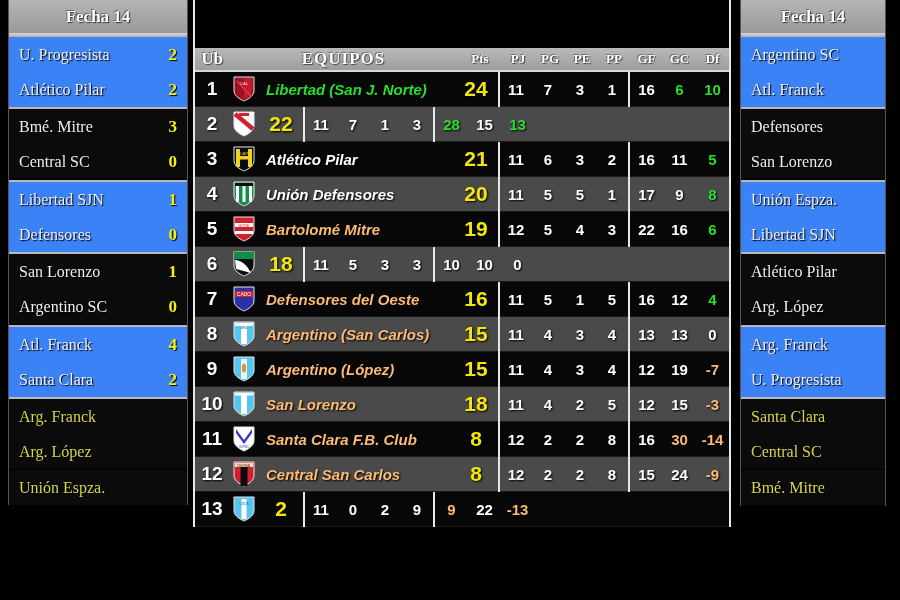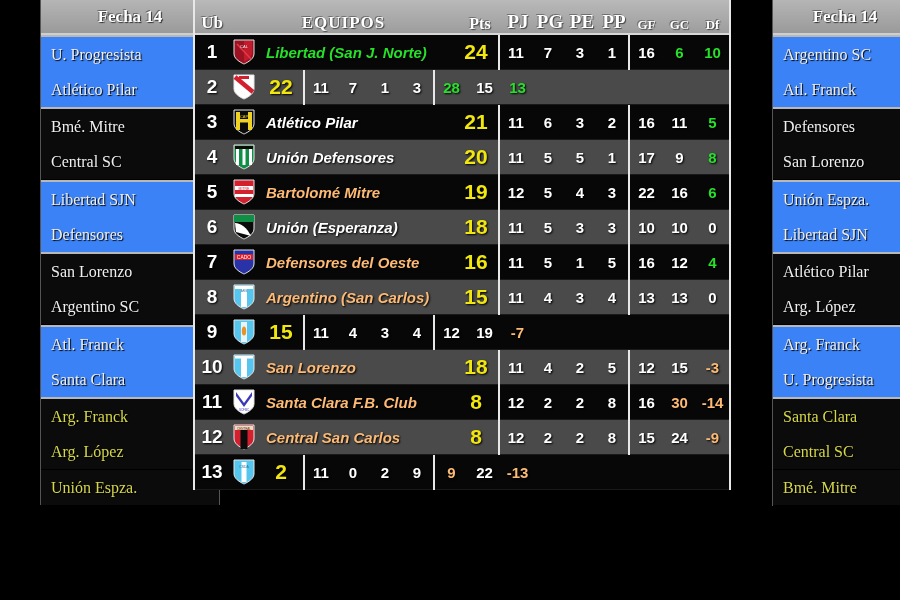--- a/index.html
+++ b/index.html
@@ -26,21 +26,20 @@
     border-bottom:2px solid #cfcfcf;
   }
 
   
   .side-panel {
     position:absolute;
     top:0;
     width:178px;
     border-left:1px solid #555;
     border-right:1px solid #555;
-    margin-left:32px;
   }
   #left-panel  { left:8px;  width:180px; }
   #right-panel { left:740px; width:146px; }
 
   .fx-row {
     height:35px;
     display:flex; align-items:center;
     padding:0 10px;
     font-family:"Liberation Serif", serif;
     font-size:16px;
@@ -66,33 +65,34 @@
 
   
   #main-table {
     position:absolute;
     top:0; left:193px;
     width:538px;
     border-left:2px solid #e8e8e8;
     border-right:2px solid #e8e8e8;
   }
   #main-head {
-    height:35px;
+    height:24px;
     background:linear-gradient(#b9b9b9,#9d9d9d);
-    display:flex; align-items:flex-end;
+    display:flex; align-items:center;
     font-family:"Liberation Serif", serif;
     font-weight:bold;
     color:#ffffff;
     text-shadow:1px 1px 1px #444, -1px -1px 0 #707070;
     border-bottom:2px solid #d8d8d8;
+    margin-top:48px;
   }
   #main-head .h-ub    { width:34px; text-align:center; font-size:17px; }
   #main-head .h-team  { flex:1 1 auto; text-align:center; font-size:17px; letter-spacing:1px; }
-  #main-head .h-pts   { width:44px; text-align:center; font-size:16px; }
-  #main-head .h-n     { width:32px; text-align:center; font-size:19px; }
+  #main-head .h-pts   { width:44px; text-align:center; font-size:13px; }
+  #main-head .h-n     { width:32px; text-align:center; font-size:13px; }
   #main-head .h-g     { width:33px; text-align:center; font-size:13px; }
 
   .tb-row {
     height:35px;
     display:flex; align-items:center;
     border-bottom:1px solid #1a1a1a;
   }
   .tb-row.odd  { background:#070707; }
   .tb-row.even { background:#4a4a4a; }
 
@@ -345,21 +345,20 @@
         </div>
         <div class="tb-row even">
           <div class="c-ub">6</div>
           <div class="c-crest">
             <svg class="crest" viewBox="0 0 22 26">
               <path d="M1 1 H21 V15 C21 21 11 25 11 25 C11 25 1 21 1 15 Z" fill="#0b0b0b" stroke="#e6e6e6" stroke-width="1"></path>
               <path d="M1 1 H21 V8 H1 Z" fill="#0e8f45"></path>
               <path d="M2 9 C8 9 14 14 18 22 L3 18 Z" fill="#ffffff"></path>
             </svg>
           </div>
-          <div class="c-team t-white">Unión (Esperanza)</div>
           <div class="c-pts">18</div>
           <div class="grp-mid">
             <div class="c-n">11</div>
             <div class="c-n">5</div>
             <div class="c-n">3</div>
             <div class="c-n">3</div>
           </div>
           <div class="grp-right">
             <div class="c-g t-white">10</div>
             <div class="c-g t-white">10</div>
@@ -415,20 +414,21 @@
         </div>
         <div class="tb-row odd">
           <div class="c-ub">9</div>
           <div class="c-crest">
             <svg class="crest" viewBox="0 0 22 26">
               <path d="M1 1 H21 V15 C21 21 11 25 11 25 C11 25 1 21 1 15 Z" fill="#57c6ee" stroke="#e6e6e6" stroke-width="1"></path>
               <rect x="8" y="3" width="6" height="20" fill="#e8f4fb"></rect>
               <ellipse cx="11" cy="12" rx="2.2" ry="4.5" fill="#e8922a"></ellipse>
             </svg>
           </div>
+          <div class="c-team t-yellow">Argentino (López)</div>
           <div class="c-pts">15</div>
           <div class="grp-mid">
             <div class="c-n">11</div>
             <div class="c-n">4</div>
             <div class="c-n">3</div>
             <div class="c-n">4</div>
           </div>
           <div class="grp-right">
             <div class="c-g t-white">12</div>
             <div class="c-g t-white">19</div>

